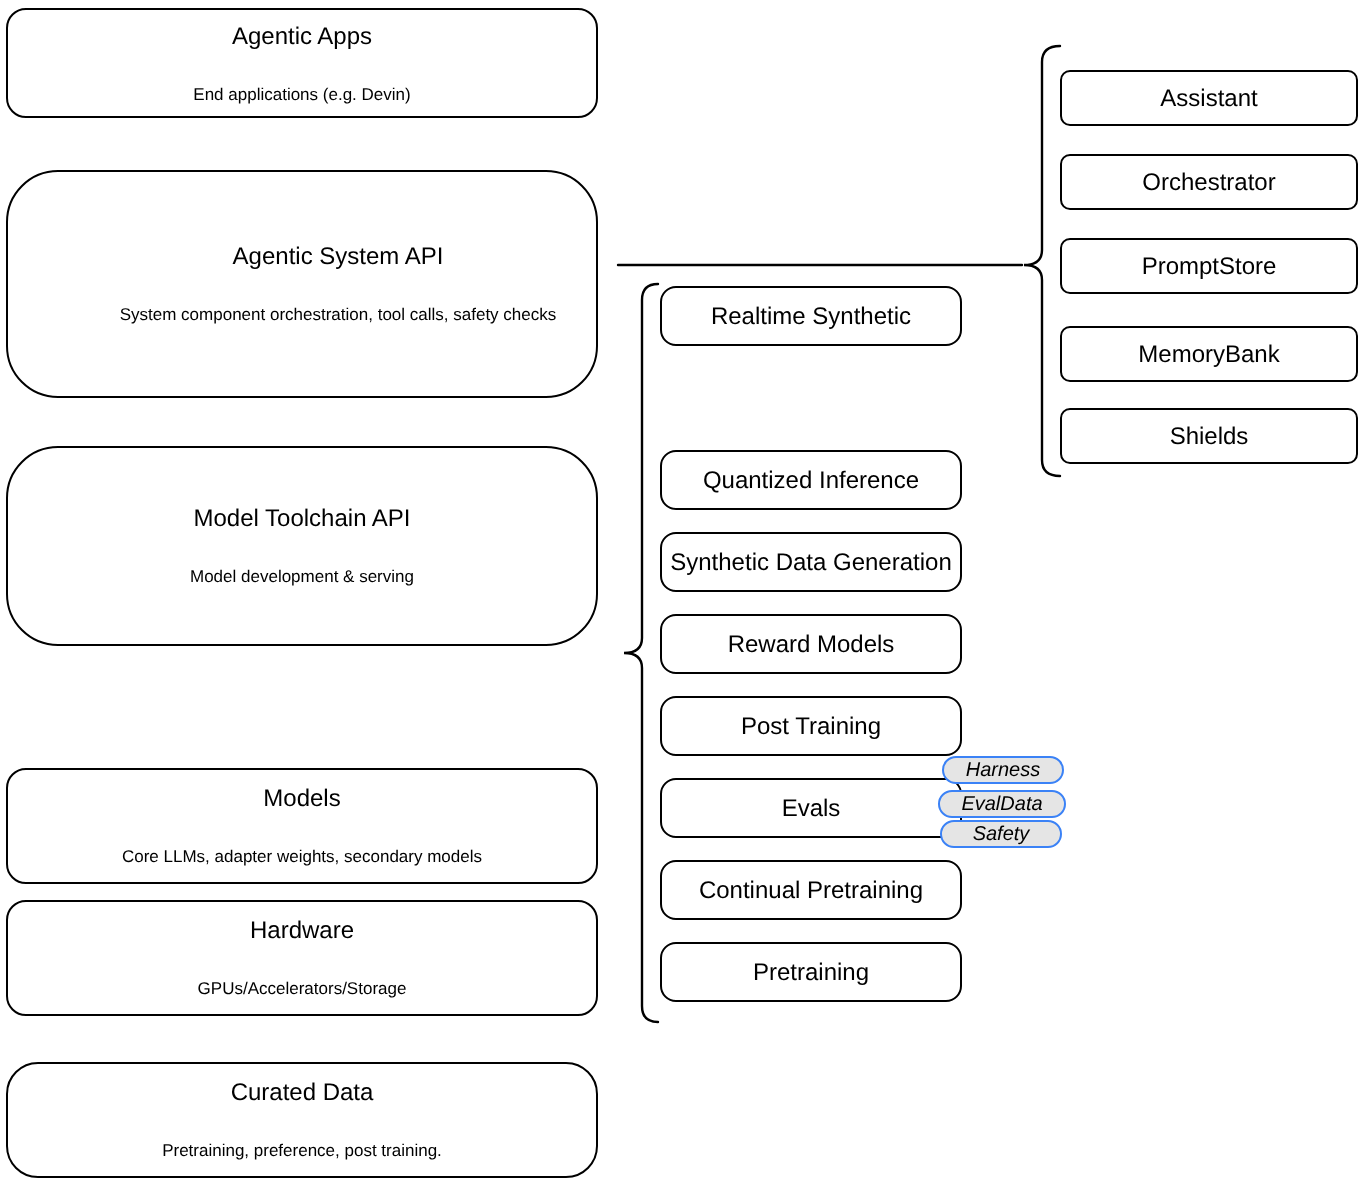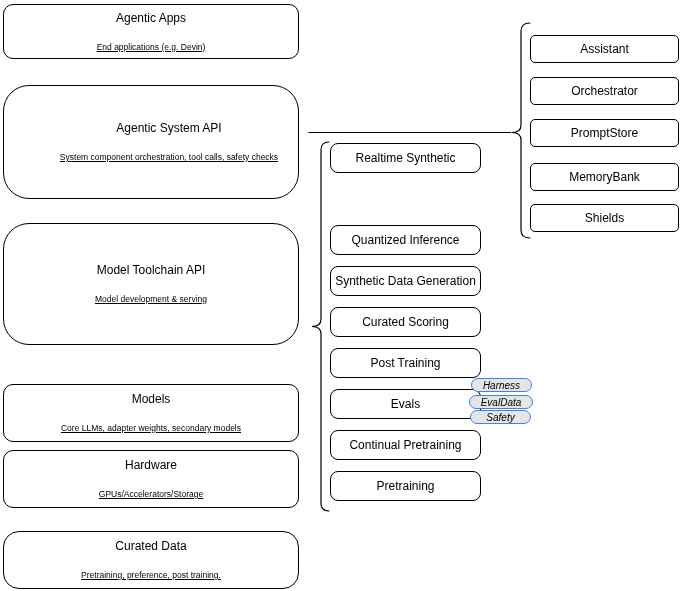--- a/index.html
+++ b/index.html
@@ -38,27 +38,26 @@
   }
   .box-title {
     font-size: 12px;
     line-height: 15px;
     white-space: nowrap;
   }
   .box-sub {
     font-size: 8.5px;
     line-height: 11px;
     white-space: nowrap;
-    text-decoration: underline;
   }
   
   .lbox { left: 3px; width: 296px; }
   #lb0 { top: 4px;   height: 55px;  border-radius: 10px; }
   #lb1 { top: 85px;  height: 114px; border-radius: 26px; padding-left: 36px; }
-  #lb2 { top: 223px; height: 122px; border-radius: 26px; }
+  #lb2 { top: 223px; height: 100px; border-radius: 26px; }
   #lb3 { top: 384px; height: 58px;  border-radius: 10px; }
   #lb4 { top: 450px; height: 58px;  border-radius: 10px; }
   #lb5 { top: 531px; height: 58px;  border-radius: 16px; }
   
   .mbox {
     left: 330px; width: 151px; height: 30px;
     border-radius: 8px; font-size: 12px; line-height: 15px;
   }
   #mb0 { top: 143px; } #mb1 { top: 184px; } #mb2 { top: 225px; }
   #mb3 { top: 266px; } #mb4 { top: 307px; } #mb5 { top: 348px; }
@@ -131,21 +130,21 @@
   <div class="box mbox" id="mb0">
     <span>Realtime Synthetic</span>
   </div>
   <div class="box mbox" id="mb2">
     <span>Quantized Inference</span>
   </div>
   <div class="box mbox" id="mb3">
     <span>Synthetic Data Generation</span>
   </div>
   <div class="box mbox" id="mb4">
-    <span>Curated Scoring</span>
+    <span>Reward Models</span>
   </div>
   <div class="box mbox" id="mb5">
     <span>Post Training</span>
   </div>
   <div class="box mbox" id="mb6">
     <span>Evals</span>
   </div>
   <div class="box mbox" id="mb7">
     <span>Continual Pretraining</span>
   </div>

